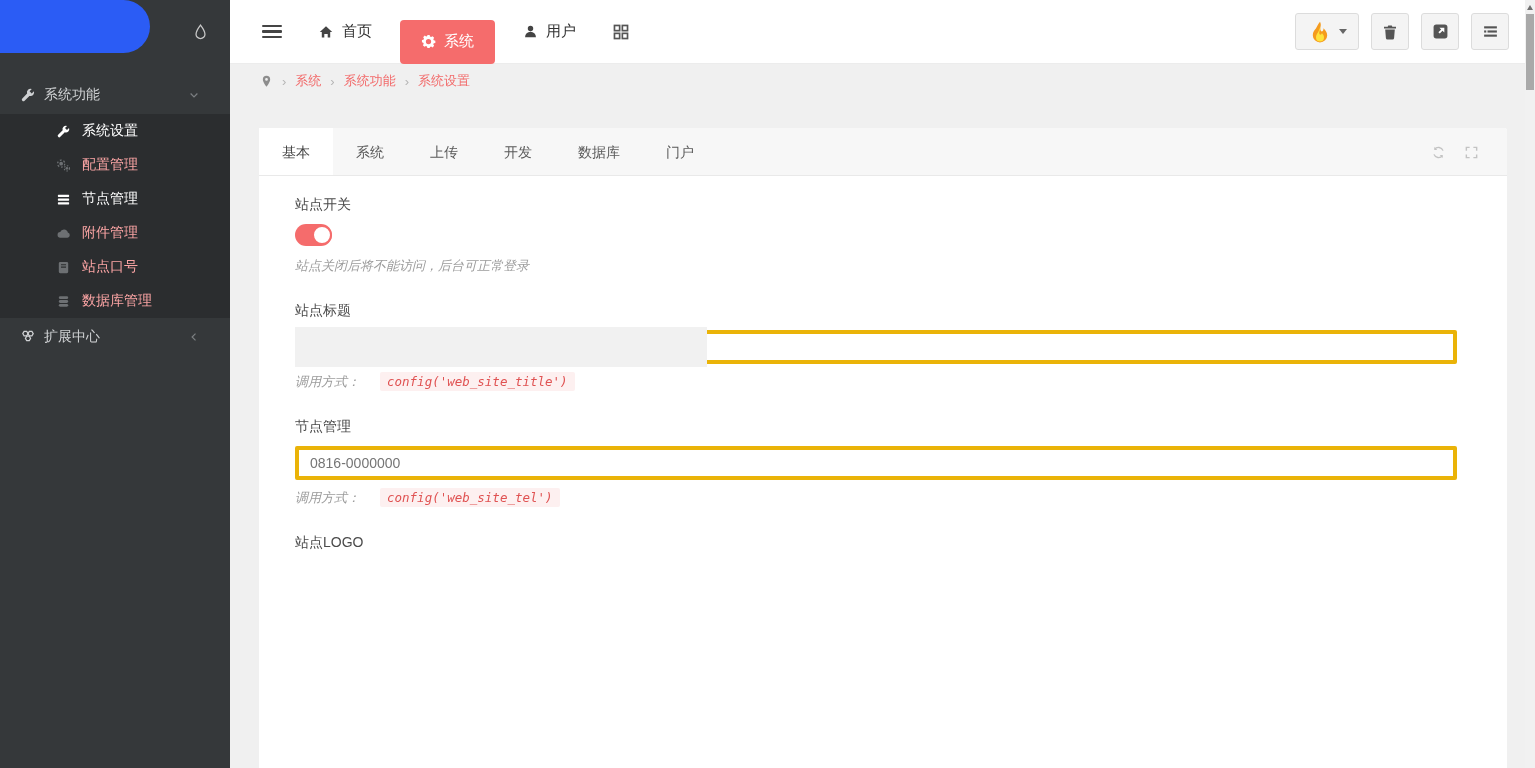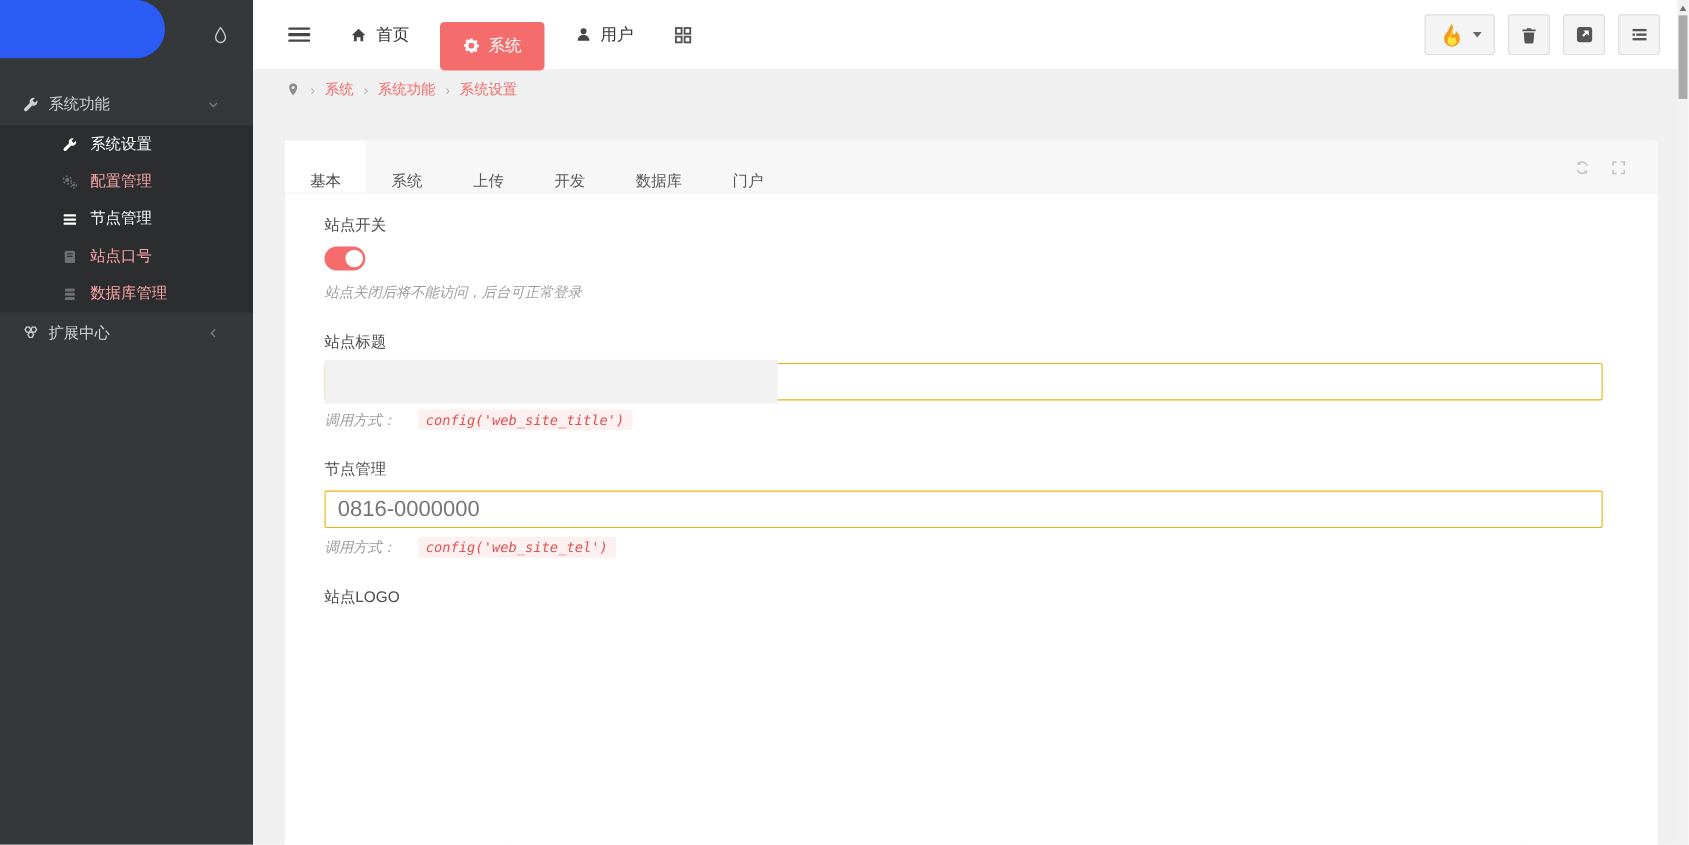--- a/index.html
+++ b/index.html
@@ -42,30 +42,30 @@
 
   
   .breadcrumb{position:absolute;left:230px;top:64px;right:10px;height:34px;display:flex;align-items:center;padding-left:30px;gap:9px;font-size:13px;z-index:4}
   .breadcrumb .pin{color:#8d8d8d}
   .crumb{color:#f26b6b;cursor:pointer}
   .crumb-sep{color:#b5b5b5}
 
   
   .panel{position:absolute;left:259px;top:128px;width:1248px;height:720px;background:#fff;border-radius:3px;z-index:4}
   .tabbar{height:48px;background:#f7f7f7;border-bottom:1px solid #e9e9e9;display:flex;position:relative;border-radius:3px 3px 0 0}
-  .tab{padding:12px 23px;line-height:48px;font-size:14px;color:#595959;cursor:pointer}
+  .tab{padding:0 23px;line-height:48px;font-size:14px;color:#595959;cursor:pointer}
   .tab.active{background:#fff;color:#3f3f3f}
   .panel-tools{position:absolute;right:28px;top:0;height:48px;display:flex;align-items:center;gap:18px;color:#c3c3c3}
   .panel-tools .ic{cursor:pointer}
 
   
   .form{padding:20px 50px 0 36px}
   .field{margin-bottom:27px;position:relative}
   .f-label{font-size:14px;font-weight:normal;color:#4a4a4a;margin-bottom:10px}
-  .f-input{display:block;width:100%;height:34px;border:1px solid #eab308;border-radius:2px;padding:0 11px;font-size:20px;color:#757575;background:#fff;outline:none;font-family:"Liberation Sans",sans-serif}
+  .f-input{display:block;width:100%;height:34px;border:4px solid #eab308;border-radius:2px;padding:0 11px;font-size:14px;color:#757575;background:#fff;outline:none;font-family:"Liberation Sans",sans-serif}
   .f-help{margin-top:9px;font-size:13px;color:#9c9c9c;font-style:italic}
   .code-chip{background:#fdf0f0;color:#e05252;font-family:"DejaVu Sans Mono",monospace;font-style:italic;font-size:12.5px;padding:2px 7px;border-radius:2px;margin-left:20px}
   .toggle{width:37px;height:22px;background:#f56c6c;border-radius:11px;position:relative;margin:3px 0 11px;cursor:pointer}
   .toggle .knob{position:absolute;right:0px;top:1px;width:20px;height:20px;background:#fff;border:2px solid #f56c6c;border-radius:50%}
   .input-wrap{position:relative}
   .redact{position:absolute;left:0;top:-3px;width:412px;height:40px;background:#f1f1f1;z-index:2}
 
   
   .scrollbar{position:absolute;right:0;top:0;width:10px;height:768px;background:#f1f1f1;z-index:20}
   .sb-up{position:absolute;top:5px;left:1.5px;width:0;height:0;border-left:3.5px solid transparent;border-right:3.5px solid transparent;border-bottom:5px solid #707070;cursor:pointer}
@@ -123,20 +123,28 @@
         <span class="ic">
           <svg width="15" height="15" viewBox="0 0 16 16">
               <g fill="currentColor">
                 <rect x="2" y="3" width="12" height="2.2" rx="0.6"></rect>
                 <rect x="2" y="7" width="12" height="2.2" rx="0.6"></rect>
                 <rect x="2" y="11" width="12" height="2.2" rx="0.6"></rect>
               </g>
             </svg>
         </span>
         <span>节点管理</span>
+      </div>
+      <div class="side-item">
+        <span class="ic">
+          <svg width="15" height="15" viewBox="0 0 16 16">
+              <path d="M4.8 12.5a3 3 0 0 1-.3-6A4.2 4.2 0 0 1 12.6 7a2.8 2.8 0 0 1-.4 5.5z" fill="currentColor"></path>
+            </svg>
+        </span>
+        <span>附件管理</span>
       </div>
       <div class="side-item">
         <span class="ic">
           <svg width="15" height="15" viewBox="0 0 16 16">
               <path d="M4.5 2h7A1.5 1.5 0 0 1 13 3.5v9a1.5 1.5 0 0 1-1.5 1.5h-7A1.5 1.5 0 0 1 3 12.5v-9A1.5 1.5 0 0 1 4.5 2z" fill="currentColor"></path>
               <path d="M5.3 5h5.4M5.3 7.6h5.4" stroke="#2b2d2f" stroke-width="1.1"></path>
             </svg>
         </span>
         <span>站点口号</span>
       </div>

